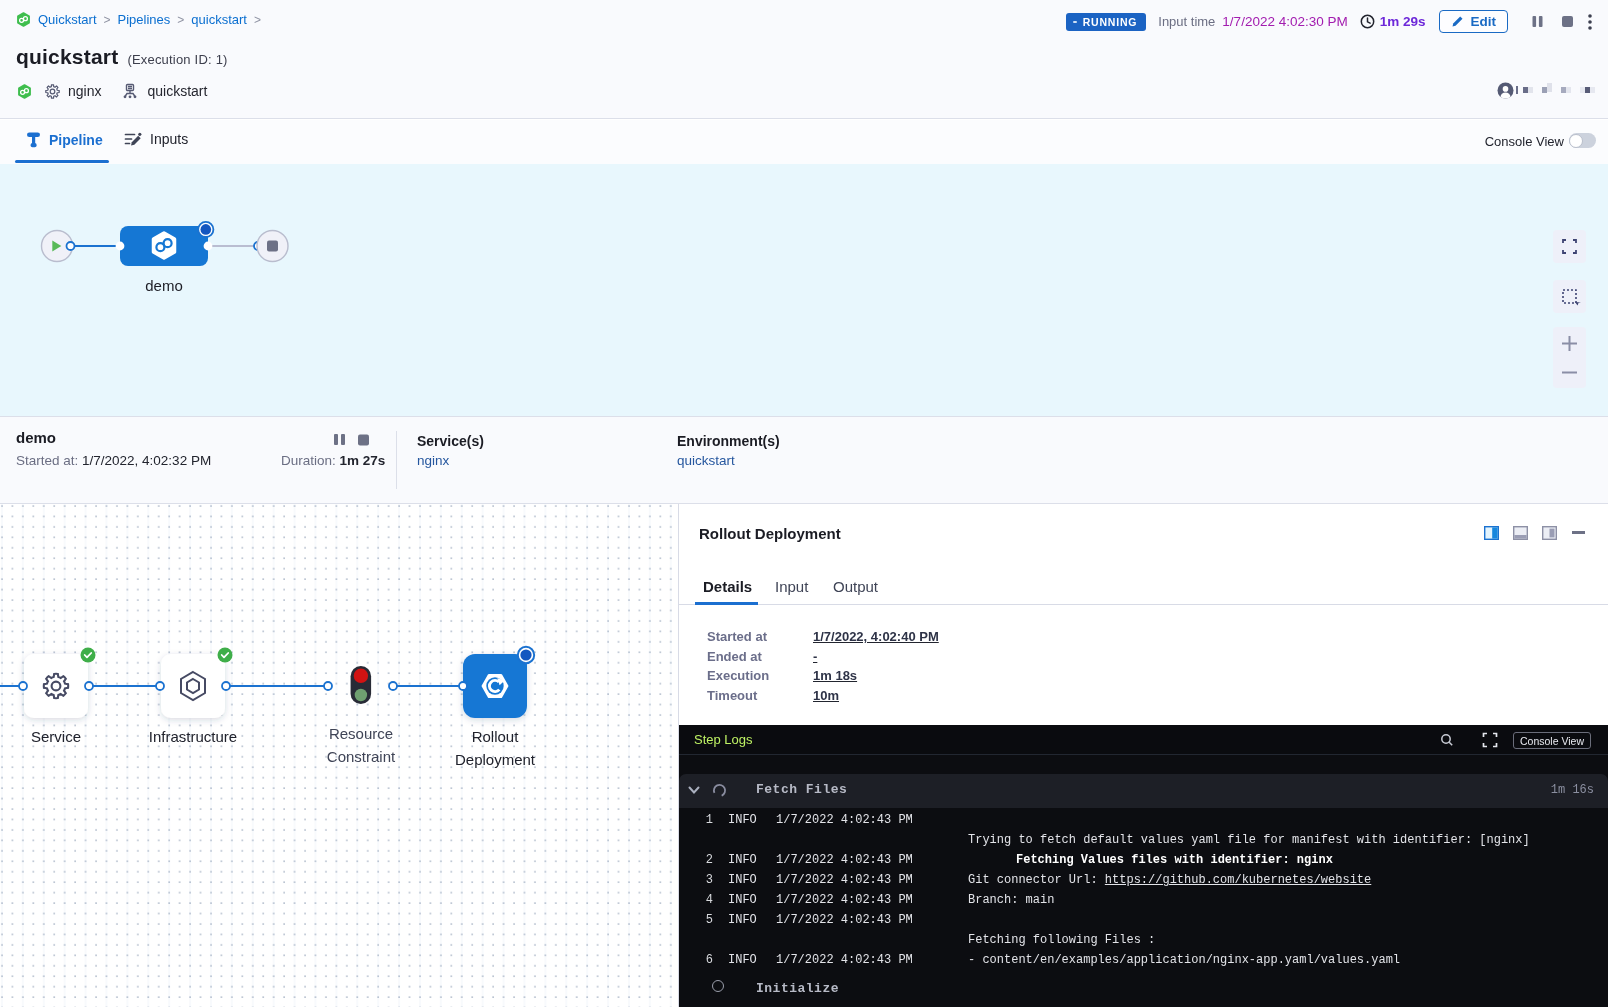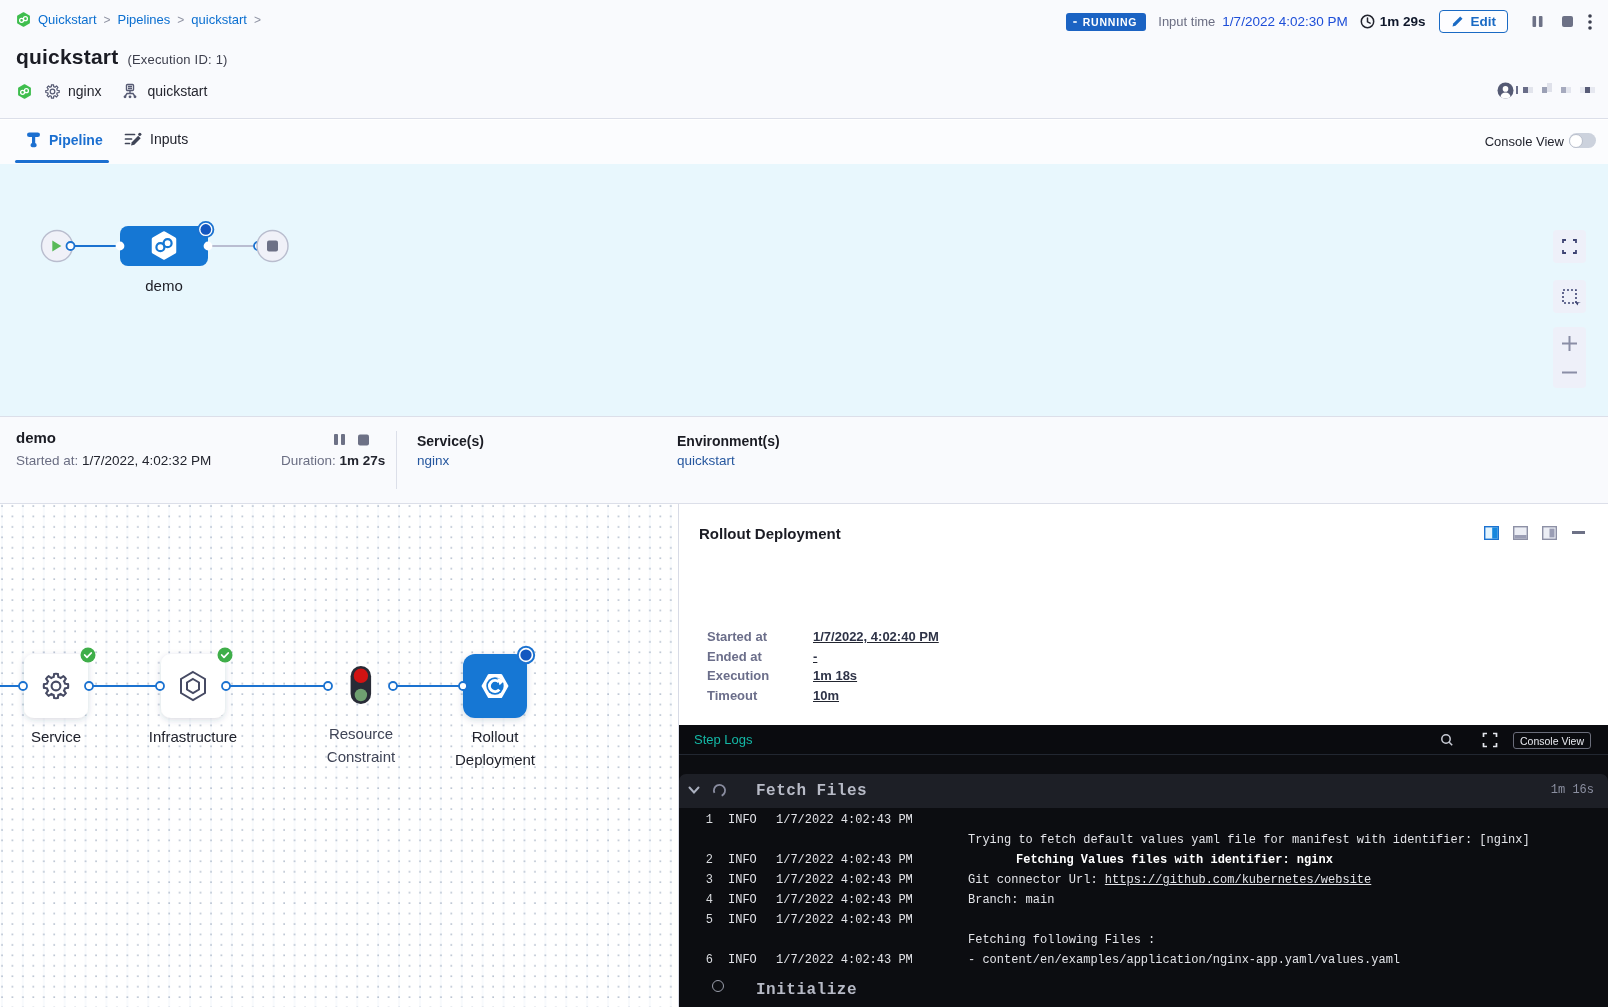--- a/index.html
+++ b/index.html
@@ -13,22 +13,22 @@
 .crumbs .lnk { color:#0b6fd0; }
 .crumbs .sep { color:#8f93a3; font-size:12px; }
 .title { position:absolute; top:45px; left:16px; font-size:21px; font-weight:bold; color:#1b1c24; letter-spacing:0.2px; }
 .execid { font-size:13px; font-weight:normal; color:#3c3e4c; margin-left:9px; }
 .metarow { position:absolute; top:83px; left:17px; display:flex; align-items:center; font-size:14px; color:#25262f; }
 
 .runrow { position:absolute; top:10px; right:16px; display:flex; align-items:center; }
 .badge { background:#1b63c3; color:#fff; font-size:10.5px; font-weight:bold; letter-spacing:0.8px; border-radius:3px; height:18px; padding:0 9px 0 7px; display:flex; align-items:center; gap:6px; }
 .badge .dot { width:4px; height:2px; background:#cfe0f5; border-radius:1px; display:inline-block; }
 .stlabel { color:#6b6e83; font-size:13px; margin-left:12px; }
-.stval { color:#1d4ed8; font-size:13.5px; margin-left:7px; }
-.durval { color:#0f172a; font-size:13.5px; font-weight:bold; margin-left:5px; }
+.stval { color:#a21caf; font-size:13.5px; margin-left:7px; }
+.durval { color:#6d28d9; font-size:13.5px; font-weight:bold; margin-left:5px; }
 .editbtn { margin-left:13px; height:23px; border:1px solid #1a6ac4; border-radius:4px; color:#1a6ac4; font-size:13.5px; font-weight:bold; display:flex; align-items:center; padding:0 11px; gap:7px; background:#fdfdff; }
 .avrow { position:absolute; top:81px; right:13px; display:flex; align-items:center; height:18px; }
 
 
 .tabs { position:absolute; top:120px; left:0; width:1608px; height:56px; background:#fbfcfe; border-bottom:1px solid #e3e5ee; }
 .tab { position:absolute; display:flex; align-items:center; gap:8px; font-size:14px; }
 .tab.pipeline { left:26px; top:11px; color:#1b6fd0; font-weight:bold; }
 .tab.inputs { left:124px; top:11px; color:#22242e; }
 .tab-underline { position:absolute; left:15px; top:40px; width:94px; height:3px; background:#1b6fd0; border-radius:2px; }
 .cview { position:absolute; right:44px; top:14px; font-size:13px; color:#22242e; }
@@ -58,24 +58,24 @@
 .ptab { position:absolute; top:8px; font-size:15px; color:#3f4456; }
 .ptab.active { font-weight:bold; color:#1b1c24; }
 .ptab-underline { position:absolute; left:16px; top:32px; width:63px; height:3px; background:#1b6fd0; }
 .drow { position:absolute; left:28px; font-size:13px;text-decoration:underline; }
 .drow .dl { display:inline-block; width:106px; color:#6b6e8a; font-weight:bold; }
 .drow .dv { color:#2e3347; font-weight:bold; }
 
 
 .console { position:absolute; top:725px; left:679px; width:929px; height:282px; background:#0c0d11; font-family:"Liberation Mono",monospace; }
 .chdr { position:absolute; top:0; left:0; width:929px; height:30px; background:#0a0b0f; border-bottom:1px solid #222731; }
-.chdr .t { position:absolute; left:15px; top:7px; font-family:"Liberation Sans",sans-serif; font-size:13px; color:#14b8a6; }
+.chdr .t { position:absolute; left:15px; top:7px; font-family:"Liberation Sans",sans-serif; font-size:13px; color:#bef264; }
 .cvbtn2 { position:absolute; right:17px; top:7px; height:17px; border:1px solid #6a6d7a; border-radius:3px; color:#e8eaf0; font-family:"Liberation Sans",sans-serif; font-size:10.5px; display:flex; align-items:center; padding:0 6px; }
 .secrow { position:absolute; left:0; width:929px; height:34px; background:#1d1f26; border-radius:7px 7px 0 0; }
-.sectitle { position:absolute; left:77px; top:8px; font-size:16px; font-weight:bold; color:#b7bac6; letter-spacing:0.5px; }
+.sectitle { position:absolute; left:77px; top:8px; font-size:13px; font-weight:bold; color:#b7bac6; letter-spacing:0.5px; }
 .secdur { position:absolute; right:14px; top:9px; font-size:12px; color:#8b8fa0; }
 .logline { position:absolute; height:20px; line-height:20px; font-size:12px; color:#e3e4e9; white-space:pre; }
 .lnum { position:absolute; width:20px; text-align:right; left:14px; color:#d8dade; }
 .linfo { position:absolute; left:49px; }
 .ltime { position:absolute; left:97px; }
 .lmsg { position:absolute; left:289px; }
 .lmsg b { color:#fff;margin-left:48px; }
 .lmsg .u { text-decoration:underline; }
 </style>
 </head>
@@ -362,20 +362,26 @@
       </svg>
   </div>
   <div style="position:absolute;right:51px;top:22px">
     <svg width="15" height="14" viewBox="0 0 15 14">
         <rect x="0.7" y="0.7" width="13.6" height="12.6" fill="#eceef5" stroke="#8d90a5" stroke-width="1.4"></rect>
         <rect x="7.5" y="2.6" width="5" height="8.8" fill="#9a9db4"></rect>
       </svg>
   </div>
   <div style="position:absolute;right:23px;top:27px;width:13px;height:2.6px;background:#6d7186"></div>
 
+  <div class="ptabs">
+    <div class="ptab active" style="left:24px">Details</div>
+    <div class="ptab" style="left:96px">Input</div>
+    <div class="ptab" style="left:154px">Output</div>
+    <div class="ptab-underline"></div>
+  </div>
 
   <div class="drow" style="top:125px"><span class="dl">Started at</span><span class="dv">1/7/2022, 4:02:40 PM</span></div>
   <div class="drow" style="top:145px"><span class="dl">Ended at</span><span class="dv">-</span></div>
   <div class="drow" style="top:164px"><span class="dl">Execution</span><span class="dv">1m 18s</span></div>
   <div class="drow" style="top:184px"><span class="dl">Timeout</span><span class="dv">10m</span></div>
 </div>
 
 <div class="console">
   <div class="chdr">
     <span class="t">Step Logs</span>

